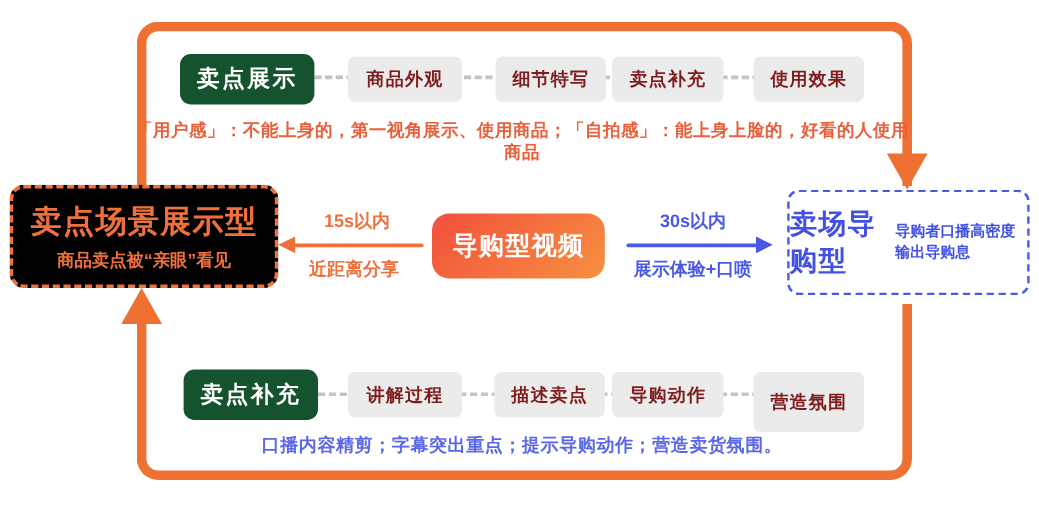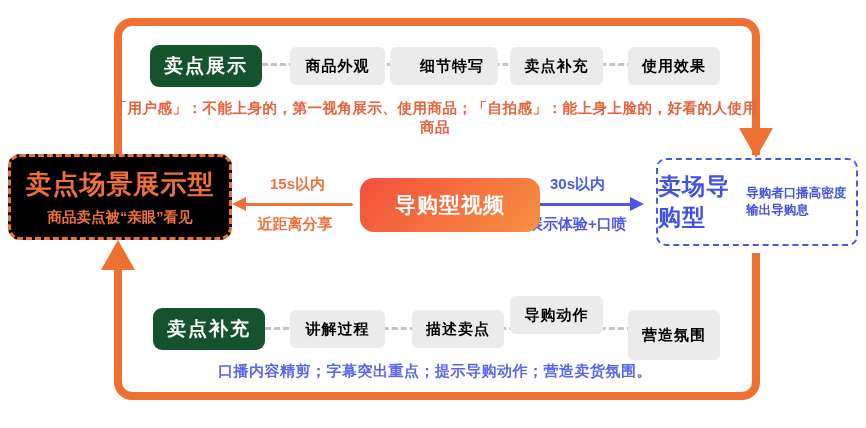--- a/index.html
+++ b/index.html
@@ -29,21 +29,21 @@
     border-bottom:30px solid #EE7033;
   }
   
   .dash-line{position:absolute;height:0;border-top:3px dashed #C4C4C6;}
   .navy-box{
     position:absolute;background:#14532d;color:#ffffff;border-radius:9px;
     display:flex;align-items:center;justify-content:center;
     font-size:19px;font-weight:bold;letter-spacing:2px;
   }
   .gray-box{
-    position:absolute;background:#EBEBEC;color:#000000;border-radius:6px;
+    position:absolute;background:#EBEBEC;color:#7f1d1d;border-radius:6px;
     display:flex;align-items:center;justify-content:center;
     font-size:15px;font-weight:bold;letter-spacing:1px;
   }
   .note{position:absolute;text-align:center;font-weight:bold;font-size:14.5px;letter-spacing:.5px;}
   .note-red{color:#E8603C;}
   .note-blue{color:#5A67E8;}
   
   .node-orange{
     position:absolute;left:8px;top:154px;width:224px;height:86px;background:#000000;
     box-sizing:border-box;border:3px dashed #F0703C;border-radius:12px;
@@ -55,21 +55,21 @@
   .node-blue{
     position:absolute;left:656px;top:158px;width:202px;height:88px;background:#ffffff;
     box-sizing:border-box;border:2.5px dashed #4A58E8;border-radius:10px;
     display:flex;flex-direction:row;align-items:center;justify-content:center;gap:7px;
     color:#4251E4;z-index:3;
   }
   .node-blue .title{font-size:23px;font-weight:bold;letter-spacing:1px;}
   .node-blue .subtitle{font-size:12.5px;font-weight:bold;}
   
   .center-node{
-    position:absolute;left:360px;top:178px;width:180px;height:54px;border-radius:14px;
+    position:absolute;left:360px;top:178px;width:144px;height:54px;border-radius:14px;
     background:linear-gradient(135deg,#F2503C 0%,#F79040 100%);
     color:#ffffff;font-size:21px;font-weight:bold;letter-spacing:1px;
     display:flex;align-items:center;justify-content:center;z-index:3;
   }
   
   .hline{position:absolute;height:3px;border-radius:2px;}
   .hline.orange{background:#F0703C;}
   .hline.blue{background:#4A58E8;}
   .head-left{
     position:absolute;width:0;height:0;
@@ -95,21 +95,21 @@
   <div class="arrowhead-down"></div>
   <div class="arrowhead-up"></div>
 
   <div class="dash-line" style="left:262px;top:63px;width:380px;"></div>
   <div class="navy-box" style="left:150px;top:45px;width:112px;height:42px;">
     <span>卖点展示</span>
   </div>
   <div class="gray-box" style="left:290px;top:47px;width:95px;height:38px;">
     <span>商品外观</span>
   </div>
-  <div class="gray-box" style="left:390px;top:47px;width:92px;height:38px;padding-left:16px;">
+  <div class="gray-box" style="left:413px;top:47px;width:92px;height:38px;">
     <span>细节特写</span>
   </div>
   <div class="gray-box" style="left:510px;top:47px;width:93px;height:38px;">
     <span>卖点补充</span>
   </div>
   <div class="gray-box" style="left:628px;top:47px;width:92px;height:38px;">
     <span>使用效果</span>
   </div>
   <div class="note note-red" style="left:110px;top:99px;width:650px;">「用户感」：不能上身的，第一视角展示、使用商品；「自拍感」：能上身上脸的，好看的人使用商品</div>
 
@@ -140,21 +140,21 @@
   <div class="dash-line" style="left:265px;top:327px;width:377px;"></div>
   <div class="navy-box" style="left:153px;top:308px;width:112px;height:42px;">
     <span>卖点补充</span>
   </div>
   <div class="gray-box" style="left:290px;top:310px;width:95px;height:38px;">
     <span>讲解过程</span>
   </div>
   <div class="gray-box" style="left:400px;top:310px;width:92px;height:38px;margin-left:12px;">
     <span>描述卖点</span>
   </div>
-  <div class="gray-box" style="left:510px;top:296px;width:93px;height:38px;align-items:center;">
+  <div class="gray-box" style="left:510px;top:310px;width:93px;height:38px;align-items:center;">
     <span>导购动作</span>
   </div>
   <div class="gray-box" style="left:628px;top:310px;width:92px;height:50px;">
     <span>营造氛围</span>
   </div>
   <div class="note note-blue" style="left:150px;top:362px;width:570px;font-size:15px;">口播内容精剪；字幕突出重点；提示导购动作；营造卖货氛围。</div>
 
 </div>
 
 </body></html>

